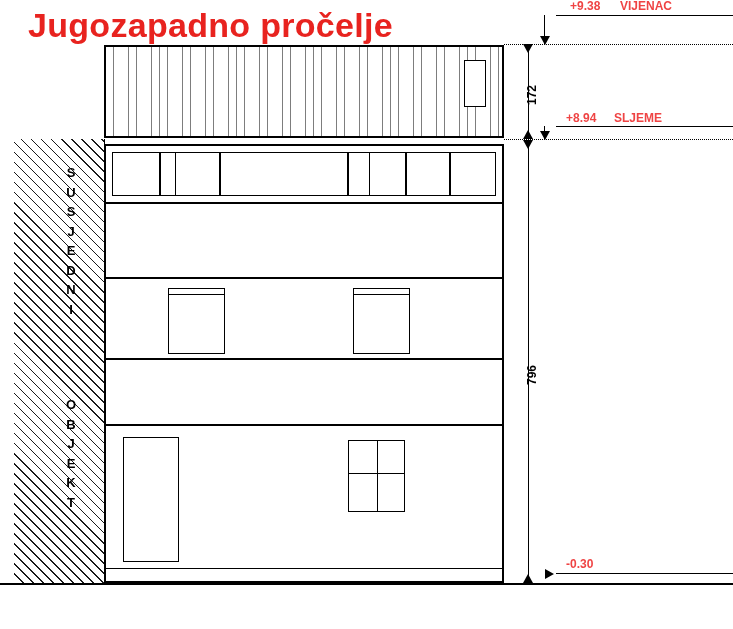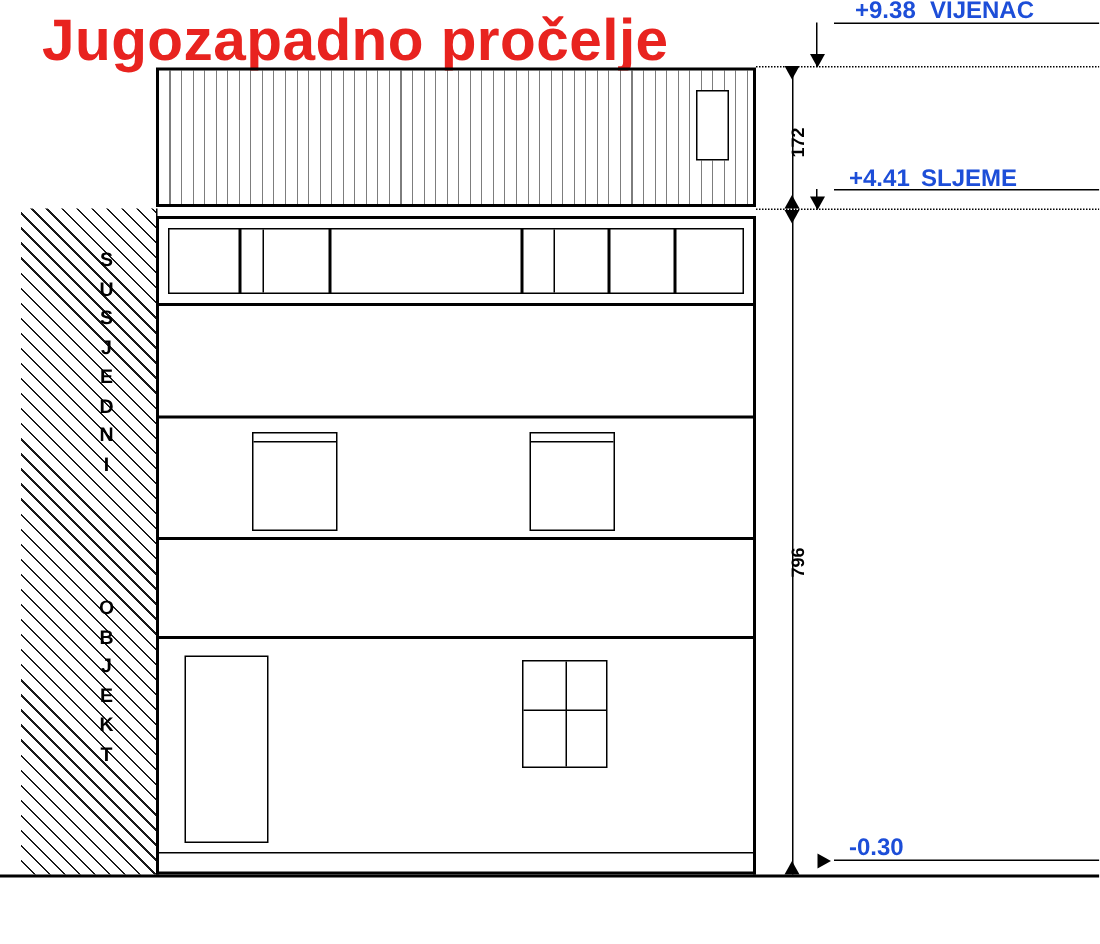--- a/index.html
+++ b/index.html
@@ -16,21 +16,21 @@
     height: 629px;
     overflow: hidden;
     background: #ffffff;
   }
   .abs { position: absolute; }
 
   
   #title {
     left: 28px;
     top: 6px;
-    font-size: 39px;
+    font-size: 34px;
     font-weight: bold;
     color: #e8231f;
     letter-spacing: 0.3px;
     white-space: nowrap;
   }
 
   
   #hatch {
     left: 14px;
     top: 139px;
@@ -135,23 +135,23 @@
     height: 0;
     border-top: 1.5px solid #000;
   }
 
   
   .dim-line {
     background: #000;
     width: 1px;
   }
   .level-text {
-    font-size: 16px;
-    font-weight: bold;
-    color: #1d4ed8;
+    font-size: 12px;
+    font-weight: bold;
+    color: #ef4444;
     white-space: nowrap;
   }
   .level-rule {
     height: 0;
     border-top: 1.5px solid #000;
   }
   .dotted {
     height: 0;
     border-top: 1.6px dotted #000;
   }
@@ -260,21 +260,21 @@
 
   <div class="abs dotted" style="left:504px; top:44px; width:229px;"></div>
   <div class="abs level-rule" style="left:556px; top:15px; width:177px;"></div>
   <div class="abs level-text" style="left:570px; top:-1px;">+9.38</div>
   <div class="abs level-text" style="left:620px; top:-1px;">VIJENAC</div>
   <div class="abs arrowhead tri-down" style="left:540px; top:36px;"></div>
   <div class="abs dim-line" style="left:544px; top:15px; height:29px;"></div>
 
   <div class="abs dotted" style="left:504px; top:139px; width:229px;"></div>
   <div class="abs level-rule" style="left:556px; top:126px; width:177px;"></div>
-  <div class="abs level-text" style="left:566px; top:111px;">+4.41</div>
+  <div class="abs level-text" style="left:566px; top:111px;">+8.94</div>
   <div class="abs level-text" style="left:614px; top:111px;">SLJEME</div>
   <div class="abs arrowhead tri-down" style="left:540px; top:131px;"></div>
   <div class="abs dim-line" style="left:544px; top:126px; height:13px;"></div>
 
   <div class="abs dim-line" style="left:528px; top:44px; height:95px;"></div>
   <div class="abs arrowhead tri-down" style="left:523px; top:44px;"></div>
   <div class="abs arrowhead tri-up" style="left:523px; top:130px;"></div>
   <div class="abs vert-num" style="left:525px; top:105px;">172</div>
 
   <div class="abs dim-line" style="left:528px; top:139px; height:444px;"></div>

